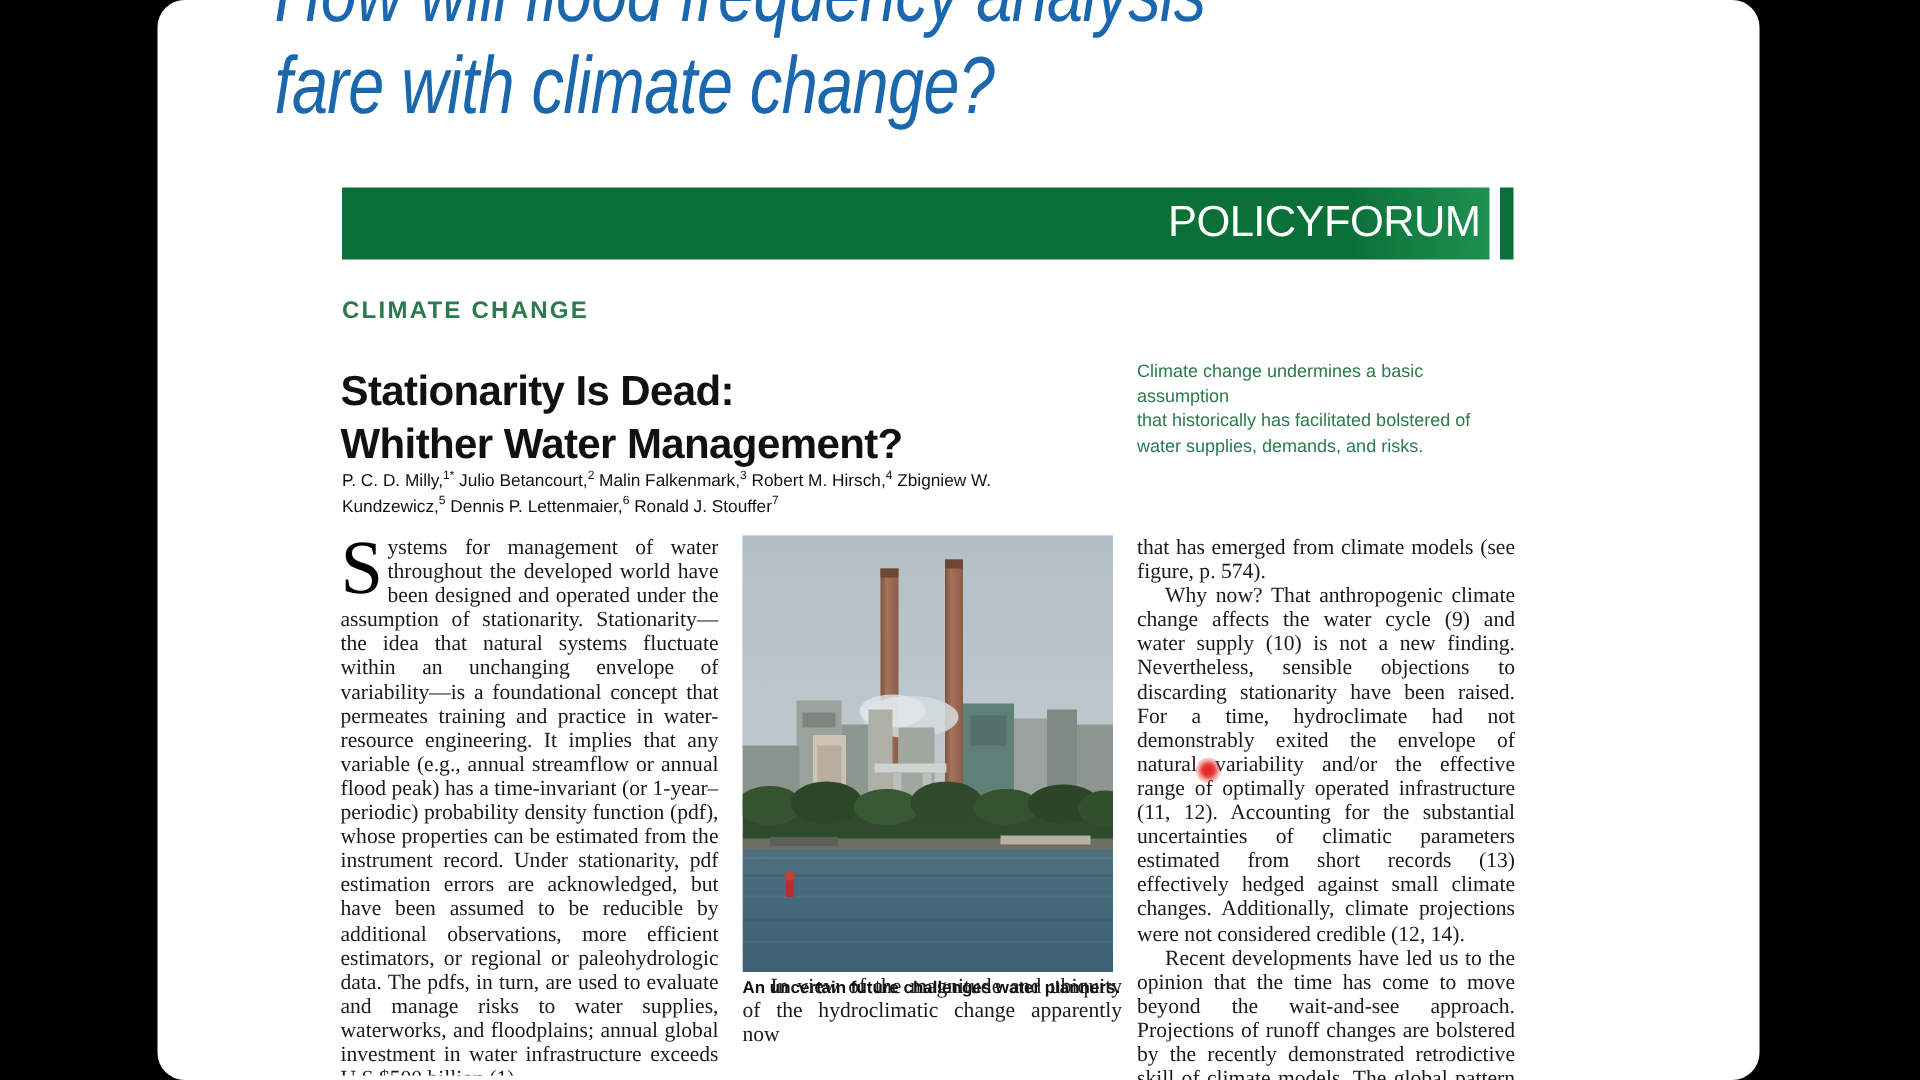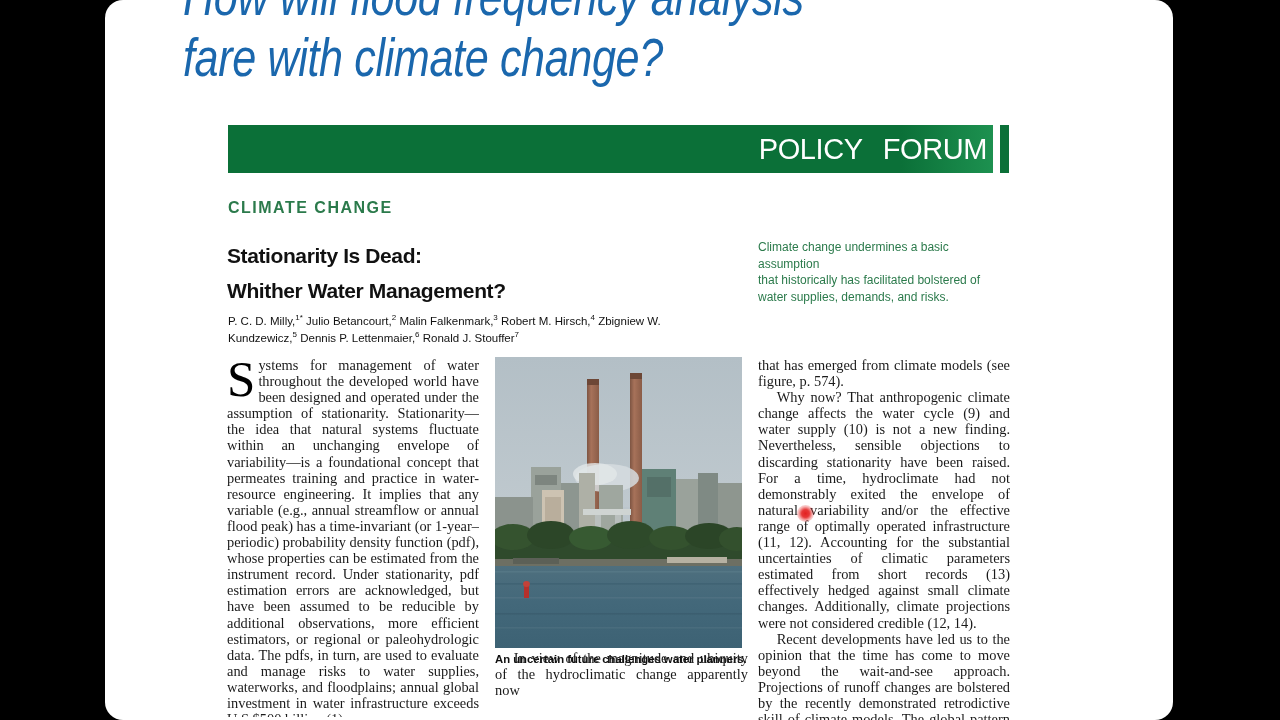--- a/index.html
+++ b/index.html
@@ -76,21 +76,20 @@
     font-size: 29px;
     line-height: 29px;
     letter-spacing: -0.4px;
     white-space: nowrap;
   }
   .banner-text .policy {
     font-weight: 400;
   }
   .banner-text .forum {
     font-weight: 300;
-    margin-left: 20px;
   }
   .banner-tick {
     position: absolute;
     left: 772px;
     top: 0;
     width: 9px;
     height: 48px;
     background: #0b7038;
   }
 
@@ -102,21 +101,21 @@
     font-size: 16px;
     font-weight: 600;
     letter-spacing: 1.5px;
     color: #2b7a4b;
   }
   .headline {
     position: absolute;
     left: 122px;
     top: 224px;
     width: 520px;
-    font-size: 21px;
+    font-size: 28px;
     font-weight: 700;
     line-height: 35px;
     letter-spacing: -0.4px;
     color: #111111;
     white-space: pre-line;
   }
   .authors {
     position: absolute;
     left: 123px;
     top: 313px;

